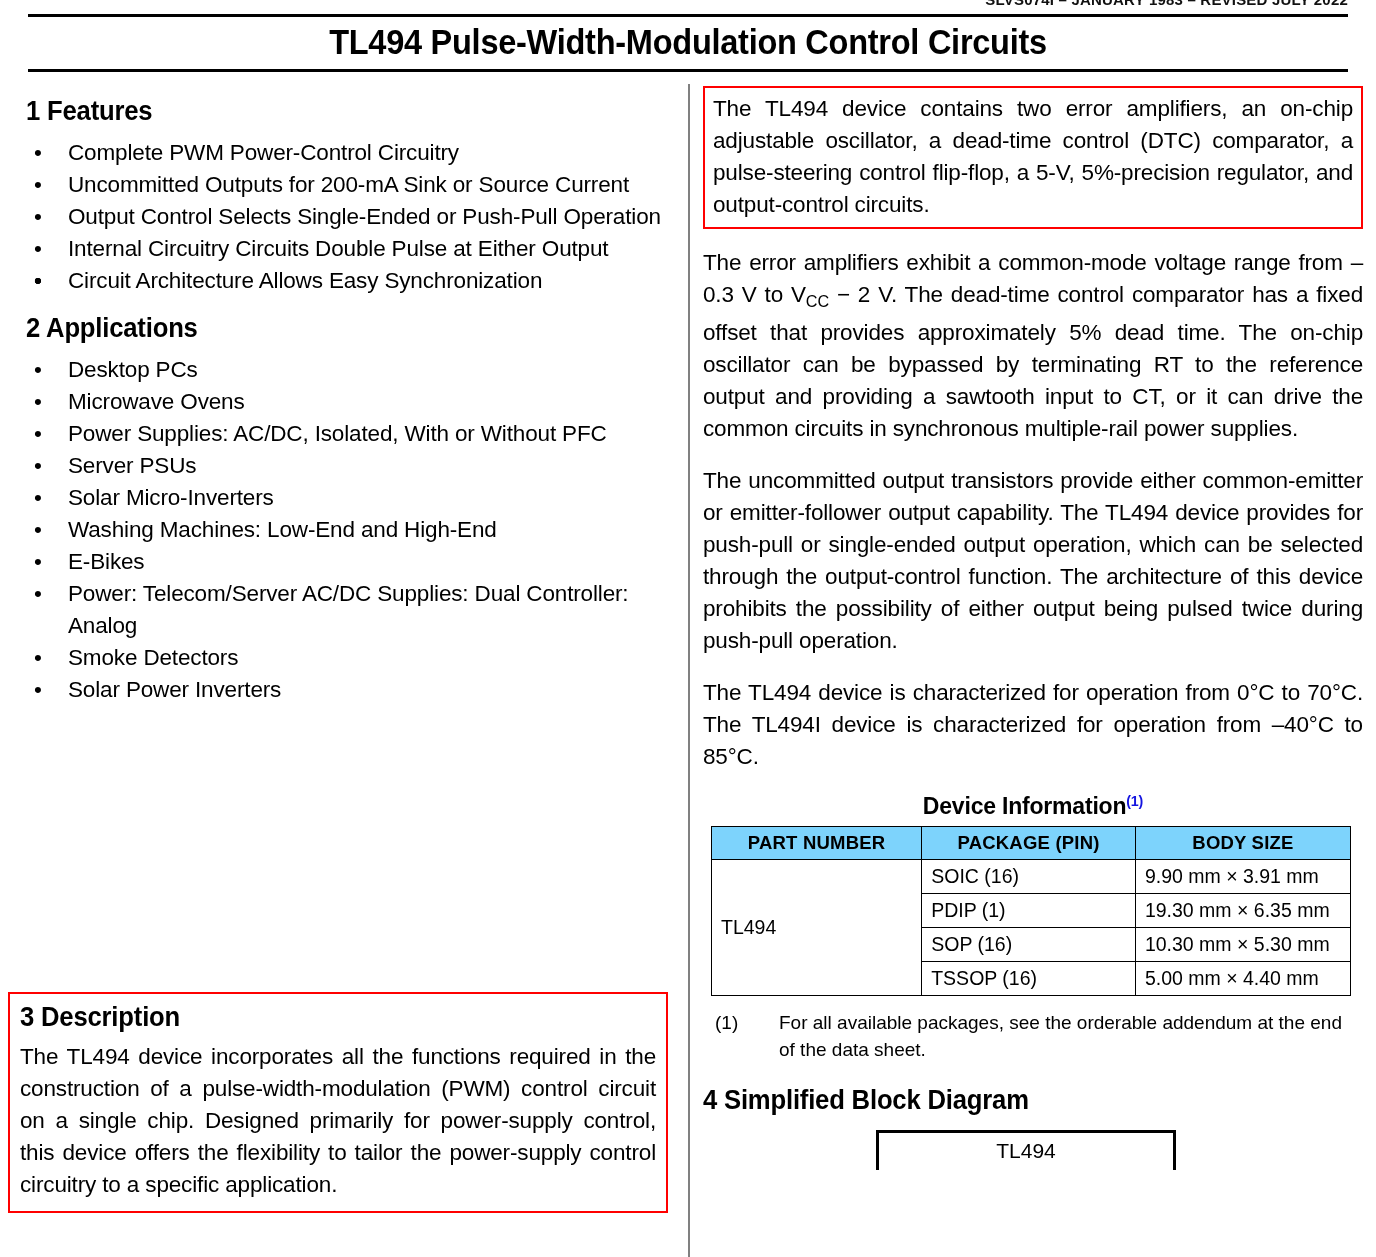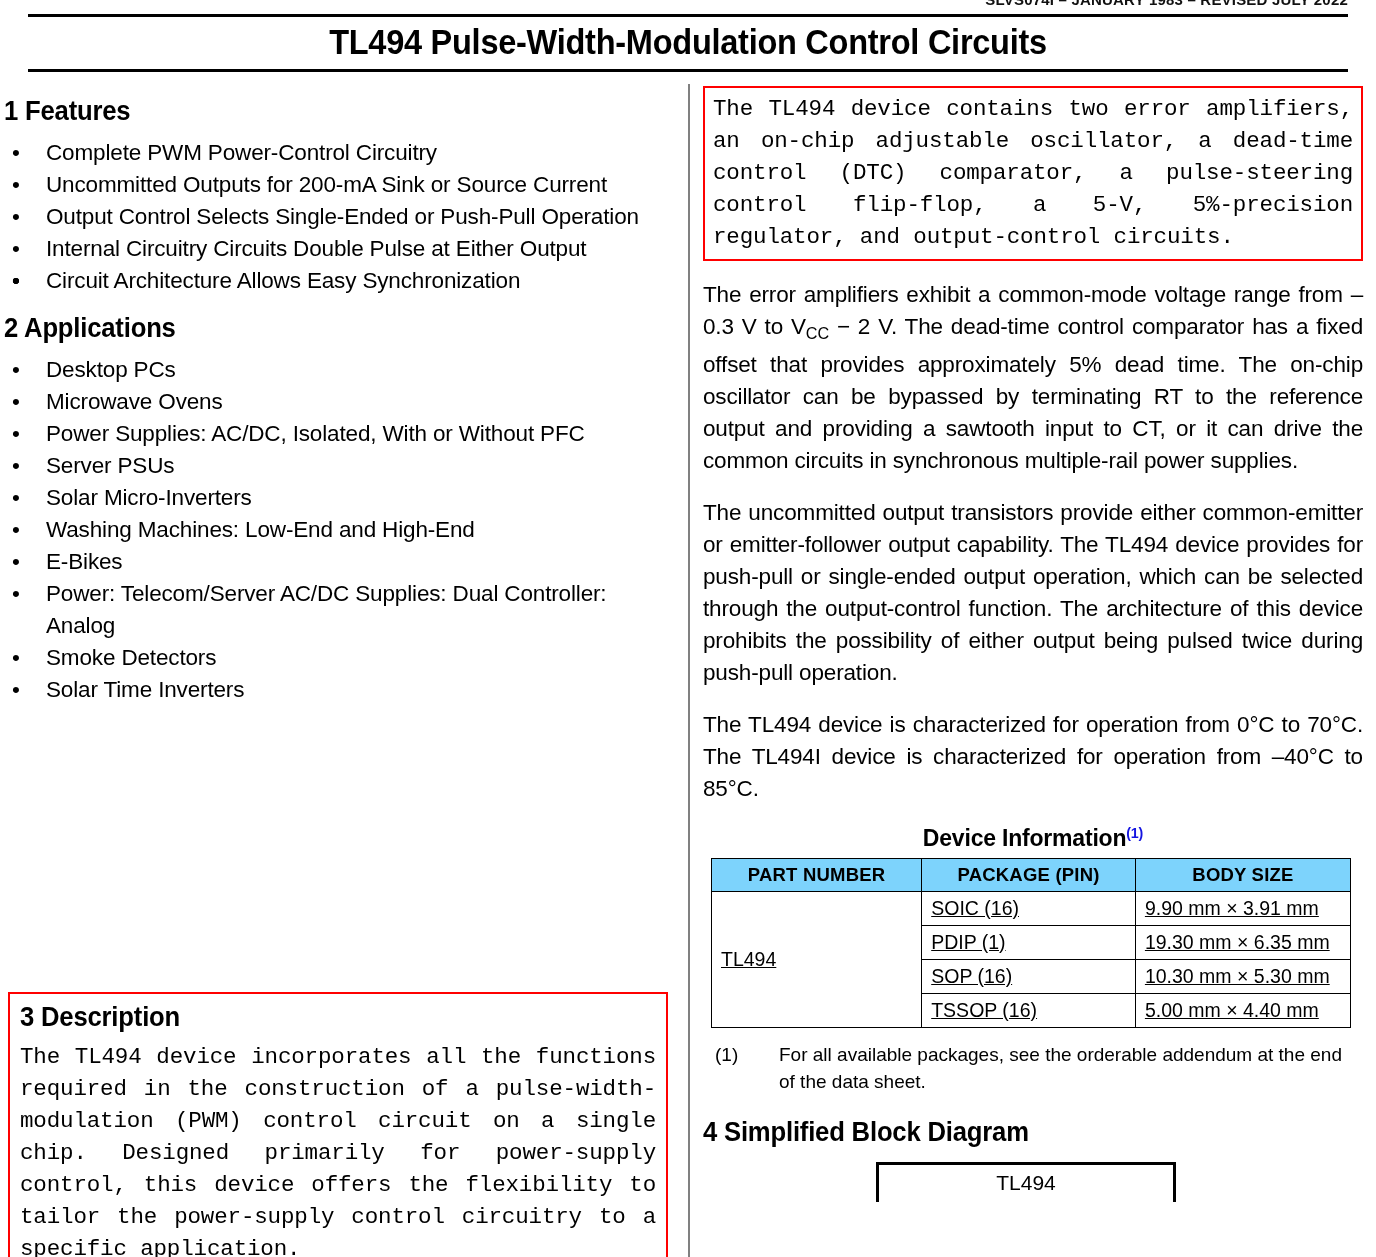--- a/index.html
+++ b/index.html
@@ -60,21 +60,21 @@
     position: absolute;
     left: 28px; top: 69px;
     width: 1320px;
     height: 3px;
     background: #000;
   }
 
   
   .col-left {
     position: absolute;
-    left: 4px;
+    left: 26px;
     top: 96px;
     width: 660px;
   }
   .col-right {
     position: absolute;
     left: 703px;
     top: 86px;
     width: 660px;
   }
   .col-divider {
@@ -127,21 +127,21 @@
 
   
   p.body {
     margin: 0 0 20px 0;
     font-size: 22.5px;
     line-height: 32px;
     text-align: justify;
     text-justify: inter-word;
     letter-spacing: -0.15px;
   }
-  p.body:last-child { margin-bottom: 0; font-family: Liberation Mono, monospace; }
+  p.body:last-child { margin-bottom: 0; }
   .sub { font-size: 0.72em; vertical-align: -0.28em; }
 
   
   .desc-box {
     position: absolute;
     left: 8px;
     top: 992px;
     width: 660px;
     padding: 8px 10px 10px 10px;
   }
@@ -183,21 +183,20 @@
     padding: 5px 4px;
     text-align: center;
     letter-spacing: 0.2px;
   }
   table.devinfo td {
     border: 1.5px solid #000;
     padding: 5px 9px;
     text-align: left;
     vertical-align: middle;
     font-size: 19.5px;
-    text-decoration: underline;
   }
   td.partcell {
     vertical-align: middle;
     padding-left: 9px;
   }
 
   
   .footnote {
     position: relative;
     margin: 13px 0 0 8px;
@@ -274,21 +273,21 @@
   <ul class="bullets">
     <li><span class="bul">•</span><span>Desktop PCs</span></li>
     <li><span class="bul">•</span><span>Microwave Ovens</span></li>
     <li><span class="bul">•</span><span>Power Supplies: AC/DC, Isolated, With or Without PFC</span></li>
     <li><span class="bul">•</span><span>Server PSUs</span></li>
     <li><span class="bul">•</span><span>Solar Micro-Inverters</span></li>
     <li><span class="bul">•</span><span>Washing Machines: Low-End and High-End</span></li>
     <li><span class="bul">•</span><span>E-Bikes</span></li>
     <li><span class="bul">•</span><span>Power: Telecom/Server AC/DC Supplies: Dual Controller: Analog</span></li>
     <li><span class="bul">•</span><span>Smoke Detectors</span></li>
-    <li><span class="bul">•</span><span>Solar Time Inverters</span></li>
+    <li><span class="bul">•</span><span>Solar Power Inverters</span></li>
   </ul>
 
 </div>
 
 <div class="desc-box redbox">
   <h2 class="section">3 Description</h2>
   <p class="body">The TL494 device incorporates all the functions required in the construction of a pulse-width-modulation (PWM) control circuit on a single chip. Designed primarily for power-supply control, this device offers the flexibility to tailor the power-supply control circuitry to a specific application.</p>
 </div>
 
 <div class="col-right">

